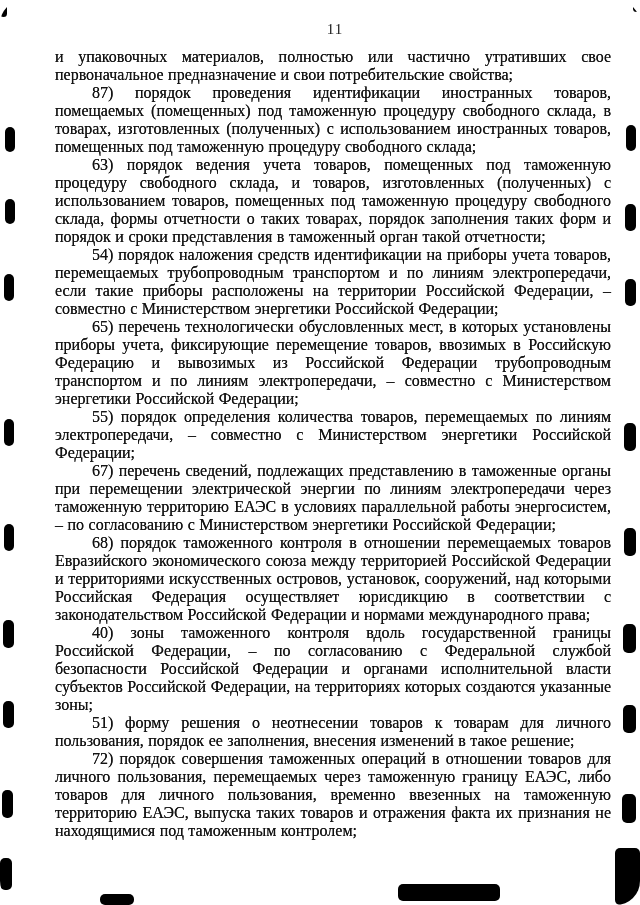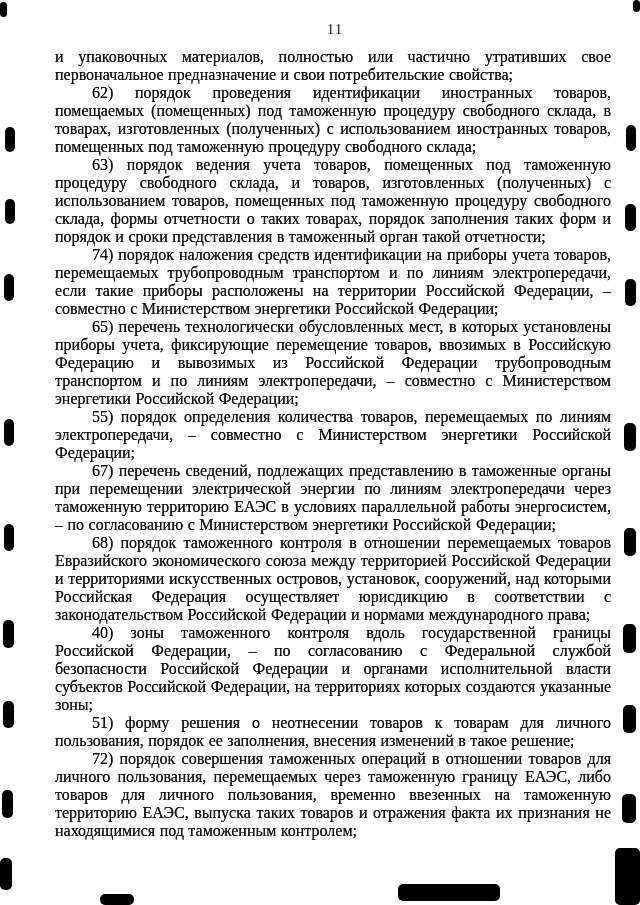--- a/index.html
+++ b/index.html
@@ -8,20 +8,21 @@
     background: #ffffff;
   }
   .page {
     position: relative;
     width: 640px;
     height: 905px;
     background: #ffffff;
     overflow: hidden;
     font-family: "Liberation Serif", "DejaVu Serif", serif;
     color: #141414;
+    border-radius: 24px;
   }
   .page-number {
     position: absolute;
     top: 21px;
     left: 55px;
     width: 560px;
     text-align: center;
     font-size: 15px;
     letter-spacing: 1px;
     color: #1a1a1a;
@@ -57,23 +58,23 @@
 </style>
 </head>
 <body>
 
 <div class="page">
 
   <div class="page-number">11</div>
 
   <div class="content">
     <p>и упаковочных материалов, полностью или частично утративших свое первоначальное предназначение и свои потребительские свойства;</p>
-    <p class="indent">62) порядок проведения идентификации иностранных товаров, помещаемых (помещенных) под таможенную процедуру свободного склада, в товарах, изготовленных (полученных) с использованием иностранных товаров, помещенных под таможенную процедуру свободного склада;</p>
+    <p class="indent">87) порядок проведения идентификации иностранных товаров, помещаемых (помещенных) под таможенную процедуру свободного склада, в товарах, изготовленных (полученных) с использованием иностранных товаров, помещенных под таможенную процедуру свободного склада;</p>
     <p class="indent">63) порядок ведения учета товаров, помещенных под таможенную процедуру свободного склада, и товаров, изготовленных (полученных) с использованием товаров, помещенных под таможенную процедуру свободного склада, формы отчетности о таких товарах, порядок заполнения таких форм и порядок и сроки представления в таможенный орган такой отчетности;</p>
-    <p class="indent">74) порядок наложения средств идентификации на приборы учета товаров, перемещаемых трубопроводным транспортом и по линиям электропередачи, если такие приборы расположены на территории Российской Федерации, – совместно с Министерством энергетики Российской Федерации;</p>
+    <p class="indent">54) порядок наложения средств идентификации на приборы учета товаров, перемещаемых трубопроводным транспортом и по линиям электропередачи, если такие приборы расположены на территории Российской Федерации, – совместно с Министерством энергетики Российской Федерации;</p>
     <p class="indent">65) перечень технологически обусловленных мест, в которых установлены приборы учета, фиксирующие перемещение товаров, ввозимых в Российскую Федерацию и вывозимых из Российской Федерации трубопроводным транспортом и по линиям электропередачи, – совместно с Министерством энергетики Российской Федерации;</p>
     <p class="indent">55) порядок определения количества товаров, перемещаемых по линиям электропередачи, – совместно с Министерством энергетики Российской Федерации;</p>
     <p class="indent">67) перечень сведений, подлежащих представлению в таможенные органы при перемещении электрической энергии по линиям электропередачи через таможенную территорию ЕАЭС в условиях параллельной работы энергосистем, – по согласованию с Министерством энергетики Российской Федерации;</p>
     <p class="indent">68) порядок таможенного контроля в отношении перемещаемых товаров Евразийского экономического союза между территорией Российской Федерации и территориями искусственных островов, установок, сооружений, над которыми Российская Федерация осуществляет юрисдикцию в соответствии с законодательством Российской Федерации и нормами международного права;</p>
     <p class="indent">40) зоны таможенного контроля вдоль государственной границы Российской Федерации, – по согласованию с Федеральной службой безопасности Российской Федерации и органами исполнительной власти субъектов Российской Федерации, на территориях которых создаются указанные зоны;</p>
     <p class="indent">51) форму решения о неотнесении товаров к товарам для личного пользования, порядок ее заполнения, внесения изменений в такое решение;</p>
     <p class="indent">72) порядок совершения таможенных операций в отношении товаров для личного пользования, перемещаемых через таможенную границу ЕАЭС, либо товаров для личного пользования, временно ввезенных на таможенную территорию ЕАЭС, выпуска таких товаров и отражения факта их признания не находящимися под таможенным контролем;</p>
   </div>
 
   <div id="artifact-layer">

